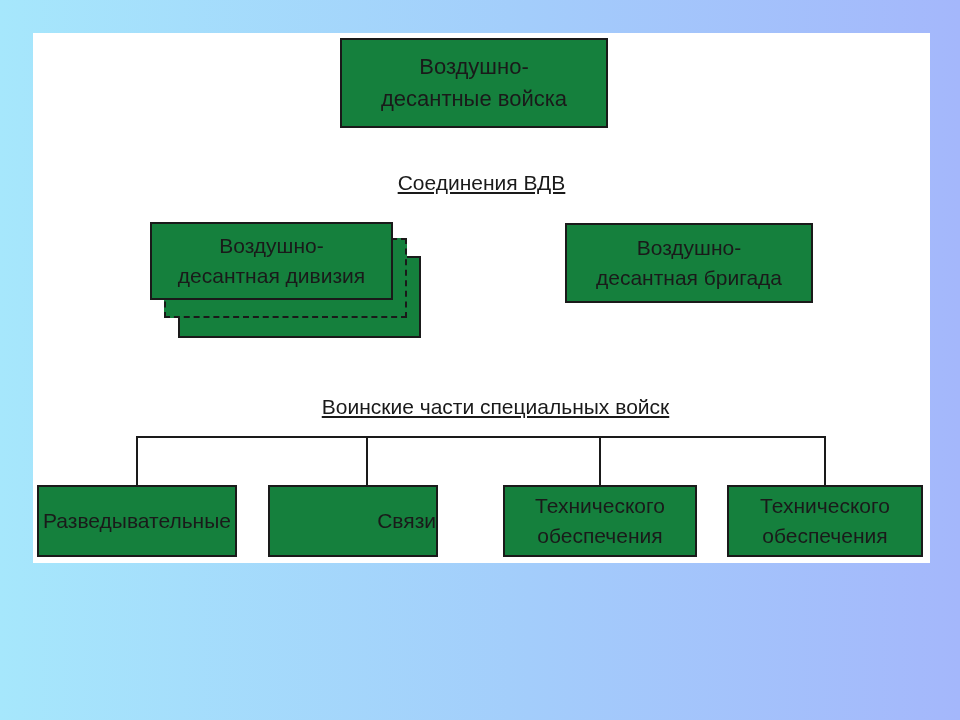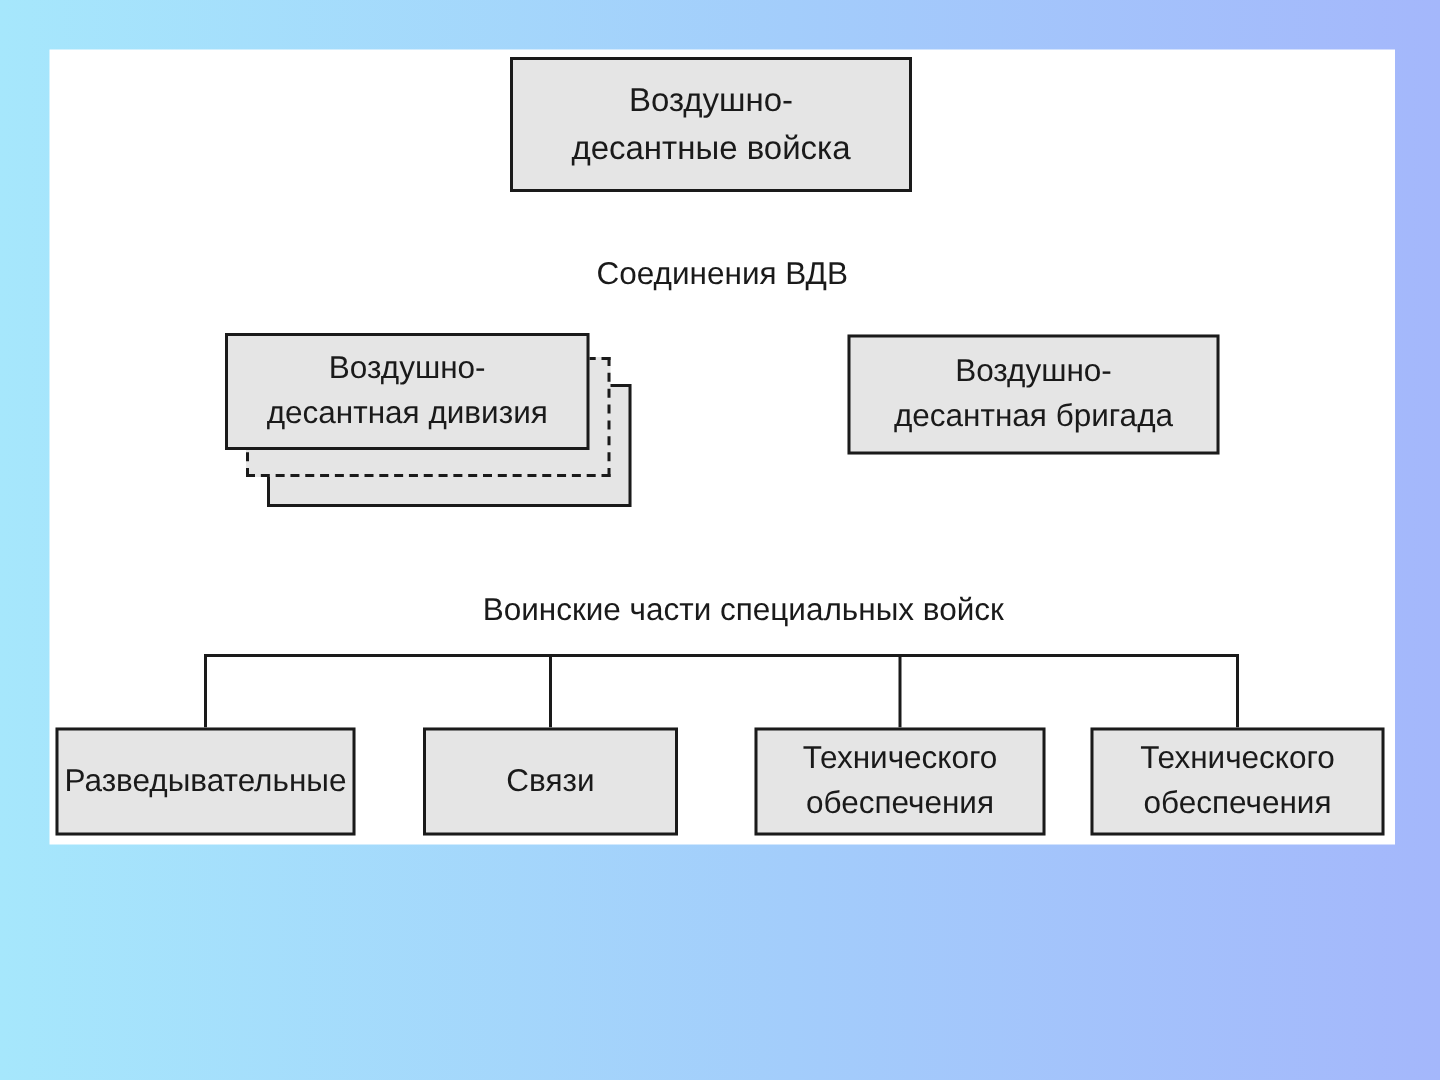--- a/index.html
+++ b/index.html
@@ -20,21 +20,21 @@
     position: absolute;
     left: 33px;
     top: 33px;
     width: 897px;
     height: 530px;
     background: #ffffff;
   }
   .box {
     position: absolute;
     box-sizing: border-box;
-    background: #e5e5e5;
+    background: #15803d;
     border: 2px solid #1a1a1a;
     display: flex;
     align-items: center;
     justify-content: center;
     text-align: center;
     color: #1a1a1a;
     font-size: 21px;
     line-height: 1.45;
     white-space: pre-line;
   }
@@ -42,20 +42,21 @@
     left: 307px; top: 5px;
     width: 268px; height: 90px;
     font-size: 22px;
   }
   .section-title {
     position: absolute;
     left: 0; right: 0;
     text-align: center;
     color: #1a1a1a;
     font-size: 21px;
+    text-decoration: underline;
   }
   .title-formations { top: 138px; }
   .title-special    { top: 362px; margin-left: 28px; }
   .stack {
     position: absolute;
     left: 117px; top: 189px;
     width: 271px; height: 116px;
   }
   .stack-back {
     left: 28px; top: 34px;
@@ -82,21 +83,21 @@
     background: #1a1a1a;
   }
   .tree-hline { left: 104px; top: 403px; width: 688px; height: 2px; }
   .tree-v     { top: 403px; width: 2px; height: 49px; }
   .tree-v1 { left: 103px; }
   .tree-v2 { left: 333px; }
   .tree-v3 { left: 566px; }
   .tree-v4 { left: 791px; }
   .leaf { top: 452px; height: 72px; }
   .leaf-1 { left: 4px;   width: 200px; }
-  .leaf-2 { left: 249px; width: 170px; }
+  .leaf-2 { left: 235px; width: 170px; justify-content: flex-end; }
   .leaf-3 { left: 470px; width: 194px; }
   .leaf-4 { left: 694px; width: 196px; }
 </style>
 </head>
 <body>
 
 <div class="slide">
   <div class="panel">
 
     <div class="box root-box">

